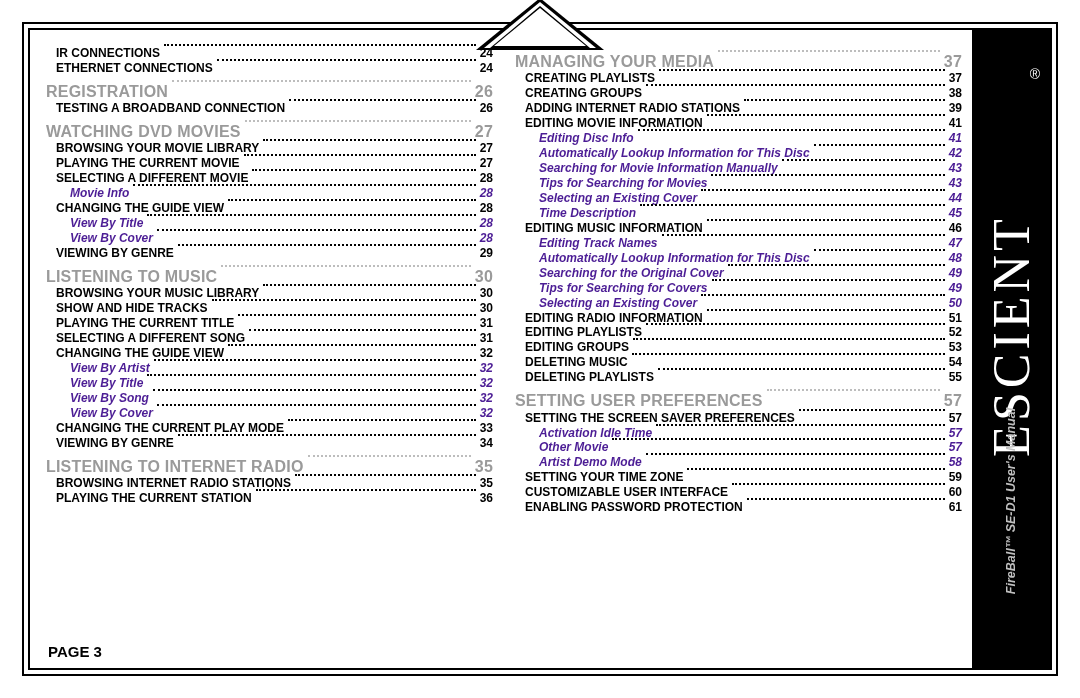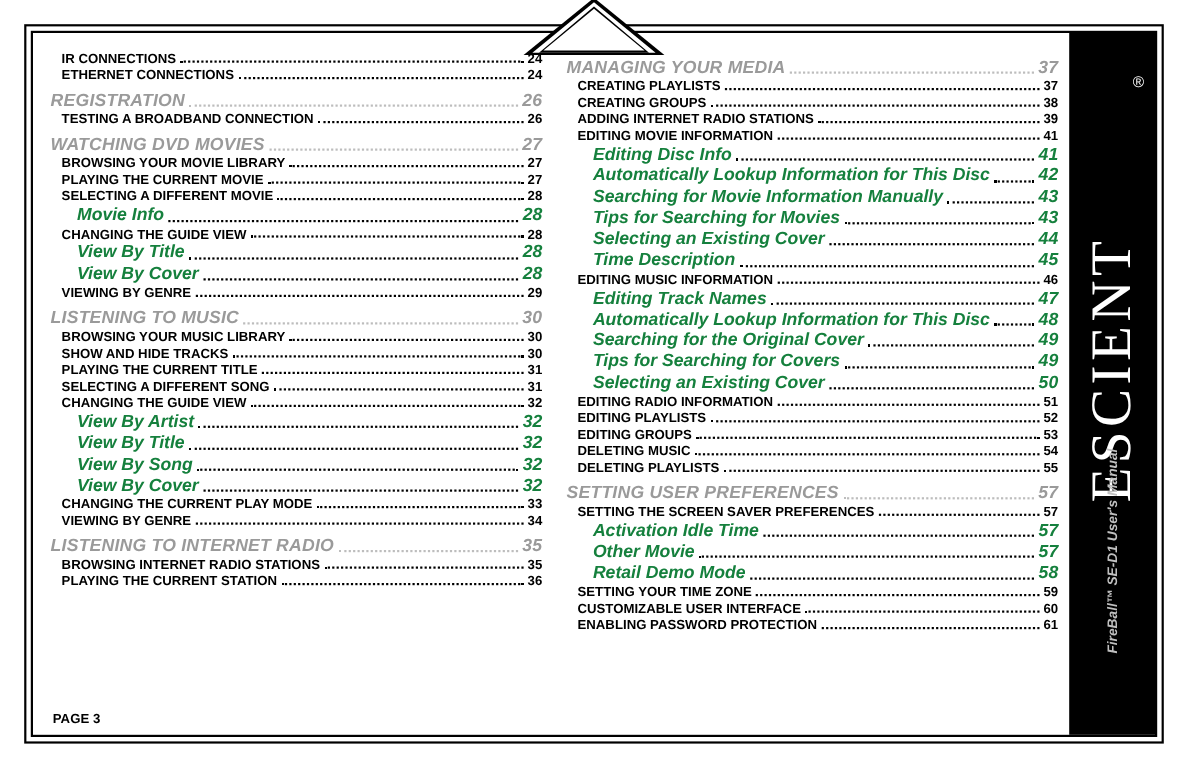--- a/index.html
+++ b/index.html
@@ -8,30 +8,30 @@
   .outer{position:absolute;left:22px;top:22px;right:22px;bottom:22px;border:2px solid #000}
   .inner{position:absolute;left:28px;top:28px;right:28px;bottom:28px;border:2px solid #000}
   .notch-line-out{position:absolute;left:50%;top:-2px;transform:translateX(-50%);width:0;height:0;border-left:64px solid transparent;border-right:64px solid transparent;border-bottom:52px solid #000;z-index:2}
   .notch-line-out::after{content:"";position:absolute;left:-56px;top:4px;width:0;height:0;border-left:56px solid transparent;border-right:56px solid transparent;border-bottom:46px solid #fff}
   .notch-line-in{position:absolute;left:50%;top:6px;transform:translateX(-50%);width:0;height:0;border-left:50px solid transparent;border-right:50px solid transparent;border-bottom:42px solid #000;z-index:4}
   .notch-line-in::after{content:"";position:absolute;left:-46px;top:2px;width:0;height:0;border-left:46px solid transparent;border-right:46px solid transparent;border-bottom:38px solid #fff}
 
   
   .content{position:absolute;left:46px;top:46px;right:118px;bottom:46px;display:flex;gap:22px}
   .col{flex:1;display:flex;flex-direction:column;font-size:12px;line-height:1.08}
-  .row{display:flex;align-items:flex-end;white-space:nowrap;padding:1px 0}
+  .row{display:flex;align-items:flex-start;white-space:nowrap;padding:1px 0}
   .row .txt{flex:0 0 auto}
   .row .dots{flex:1 1 auto;border-bottom:2px dotted #000;margin:0 4px;position:relative;top:-3px;min-width:6px}
   .row .pg{flex:0 0 auto;text-align:right}
-  .lvl0{font-weight:bold;font-style:italic;color:#9a9a9a;font-size:16px;letter-spacing:.2px;margin-top:6px}
+  .lvl0{font-weight:bold;color:#9a9a9a;font-size:16px;letter-spacing:.2px;margin-top:6px}
   .lvl0 .pg{color:#9a9a9a}
   .lvl0 .dots{border-bottom:2px dotted #bdbdbd}
   .lvl1{font-weight:bold;color:#000;font-size:12px;padding-left:10px}
-  .lvl2{font-weight:bold;font-style:italic;color:#15803d;font-size:16px;padding-left:24px}
-  .pagefoot{position:absolute;left:48px;bottom:38px;font-weight:bold;font-size:12px}
+  .lvl2{font-weight:bold;font-style:italic;color:#4c1d95;font-size:12px;padding-left:24px}
+  .pagefoot{position:absolute;left:48px;bottom:38px;font-weight:bold;font-size:15px}
 
   
   .sidebar{position:absolute;right:30px;top:30px;bottom:30px;width:78px;background:#000;z-index:1;display:flex;align-items:center;justify-content:center}
   .sidebar .logo{color:#fff;font-family:'Times New Roman',serif;font-weight:normal;font-size:52px;letter-spacing:4px;transform:rotate(-90deg);white-space:nowrap;position:absolute;top:48%;left:50%;transform:translate(-50%,-50%) rotate(-90deg);transform-origin:center}
   .sidebar .reg{position:absolute;top:36px;right:10px;color:#fff;font-size:14px}
   .sidebar .tag{position:absolute;bottom:160px;left:50%;transform:translateX(-50%) rotate(-90deg);transform-origin:center;white-space:nowrap;color:#9a9a9a;font-size:12.5px;font-style:italic;font-weight:bold}
   .sidebar .tag b{color:#bfbfbf;font-style:italic}
   .sidebar .tag .um{color:#bfbfbf;font-style:italic}
 </style>
 </head>
@@ -310,21 +310,21 @@
           <span class="txt">Activation Idle Time</span>
           <span class="dots"></span>
           <span class="pg">57</span>
         </div>
         <div class="row lvl2">
           <span class="txt">Other Movie</span>
           <span class="dots"></span>
           <span class="pg">57</span>
         </div>
         <div class="row lvl2">
-          <span class="txt">Retail Demo Mode</span>
+          <span class="txt">Artist Demo Mode</span>
           <span class="dots"></span>
           <span class="pg">58</span>
         </div>
         <div class="row lvl1">
           <span class="txt">SETTING YOUR TIME ZONE</span>
           <span class="dots"></span>
           <span class="pg">59</span>
         </div>
         <div class="row lvl1">
           <span class="txt">CUSTOMIZABLE USER INTERFACE</span>

